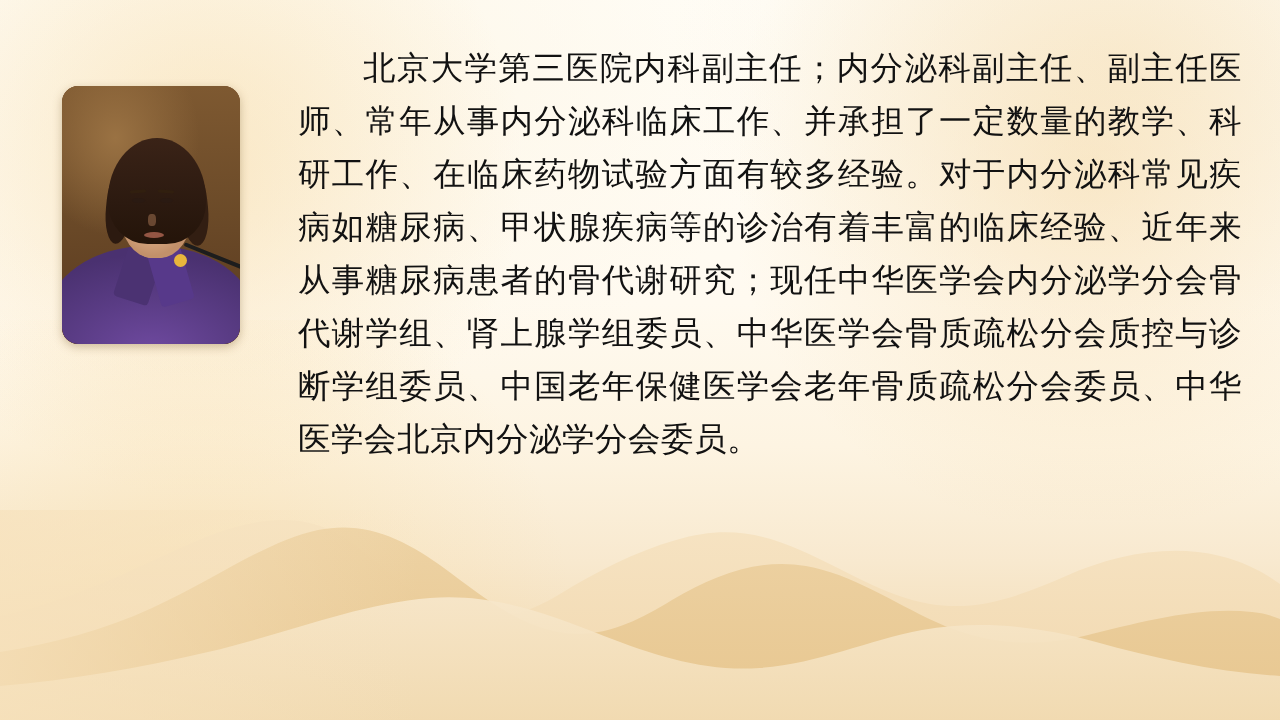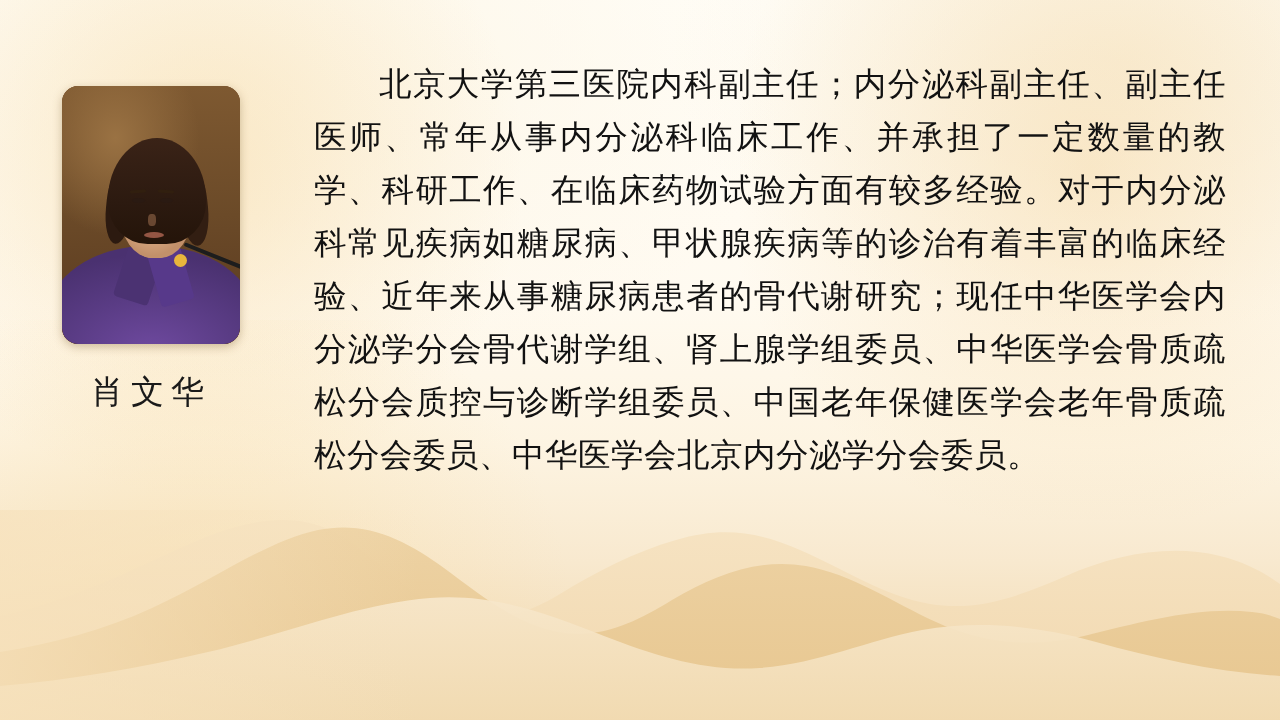--- a/index.html
+++ b/index.html
@@ -230,21 +230,21 @@
     font-size: 32.5px;
     line-height: 53px;
     color: #121212;
     text-align: justify;
     text-justify: inter-character;
     letter-spacing: 0.5px;
     font-family: "DejaVu Serif", "Liberation Serif", serif;
     text-indent: 0;
   }
   .body-text p {
-    margin: 16px;
+    margin: 0;
     text-indent: 2em;
   }
 </style>
 </head>
 <body>
 
 <div id="slide">
 
   <div class="wash-left"></div>
   <div class="wash-right"></div>
@@ -294,19 +294,18 @@
       <div class="brow-r"></div>
       <div class="eye-l"></div>
       <div class="eye-r"></div>
       <div class="nose"></div>
       <div class="mouth"></div>
       <div class="mic-stem"></div>
       <div class="mic-head"></div>
     </div>
   </div>
 
-  <div class="photo-caption">肖文华</div>
 
   <div class="body-text">
     <p>北京大学第三医院内科副主任；内分泌科副主任、副主任医师、常年从事内分泌科临床工作、并承担了一定数量的教学、科研工作、在临床药物试验方面有较多经验。对于内分泌科常见疾病如糖尿病、甲状腺疾病等的诊治有着丰富的临床经验、近年来从事糖尿病患者的骨代谢研究；现任中华医学会内分泌学分会骨代谢学组、肾上腺学组委员、中华医学会骨质疏松分会质控与诊断学组委员、中国老年保健医学会老年骨质疏松分会委员、中华医学会北京内分泌学分会委员。</p>
   </div>
 
 </div>
 
 </body></html>

